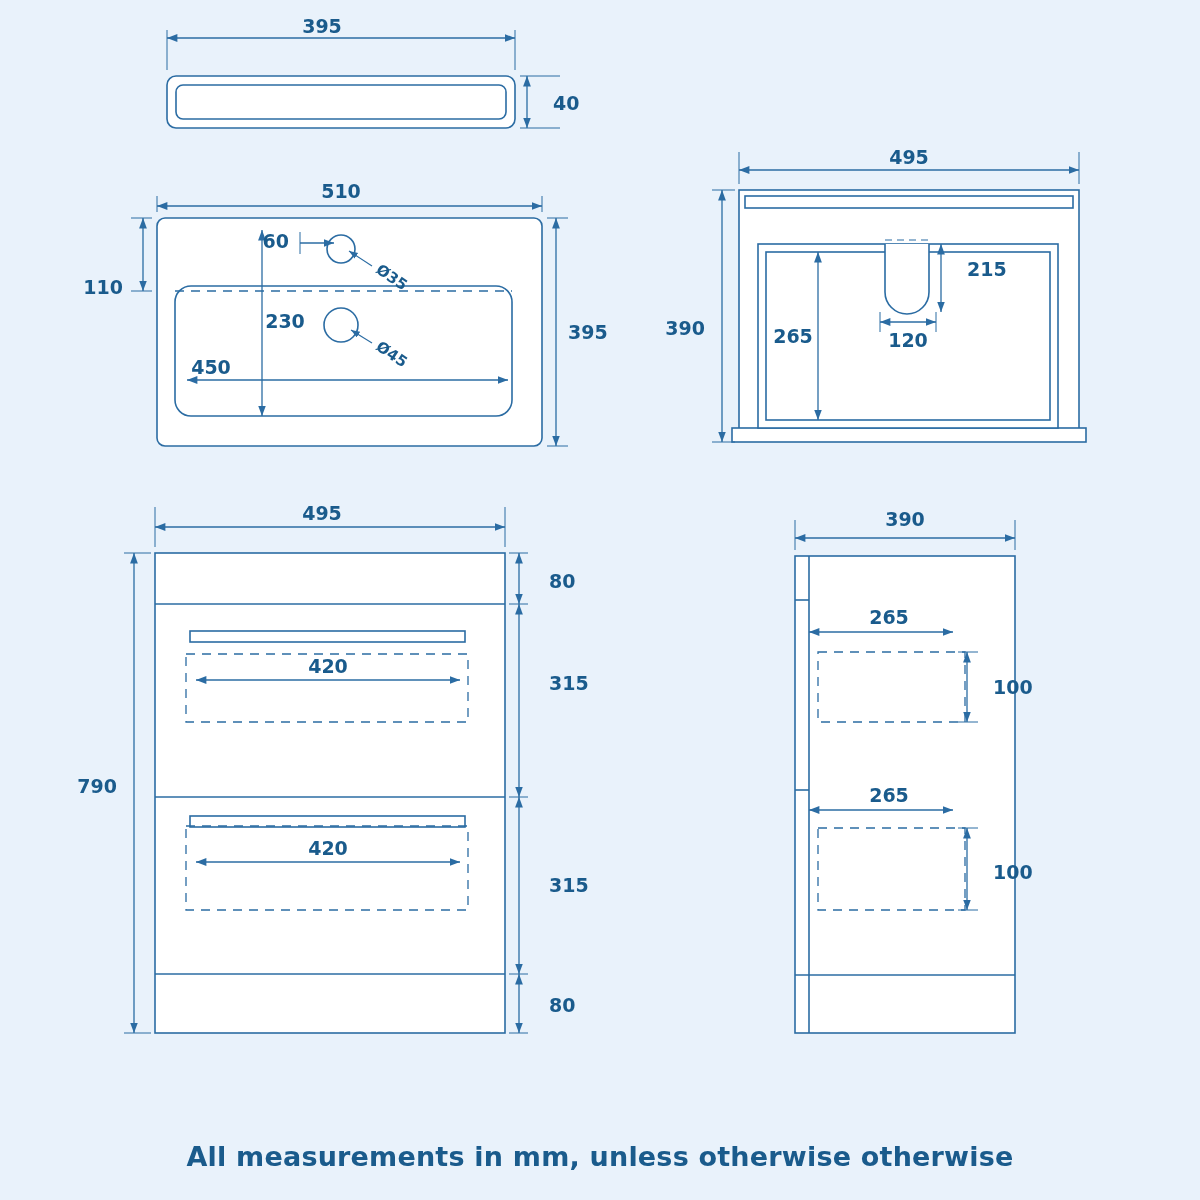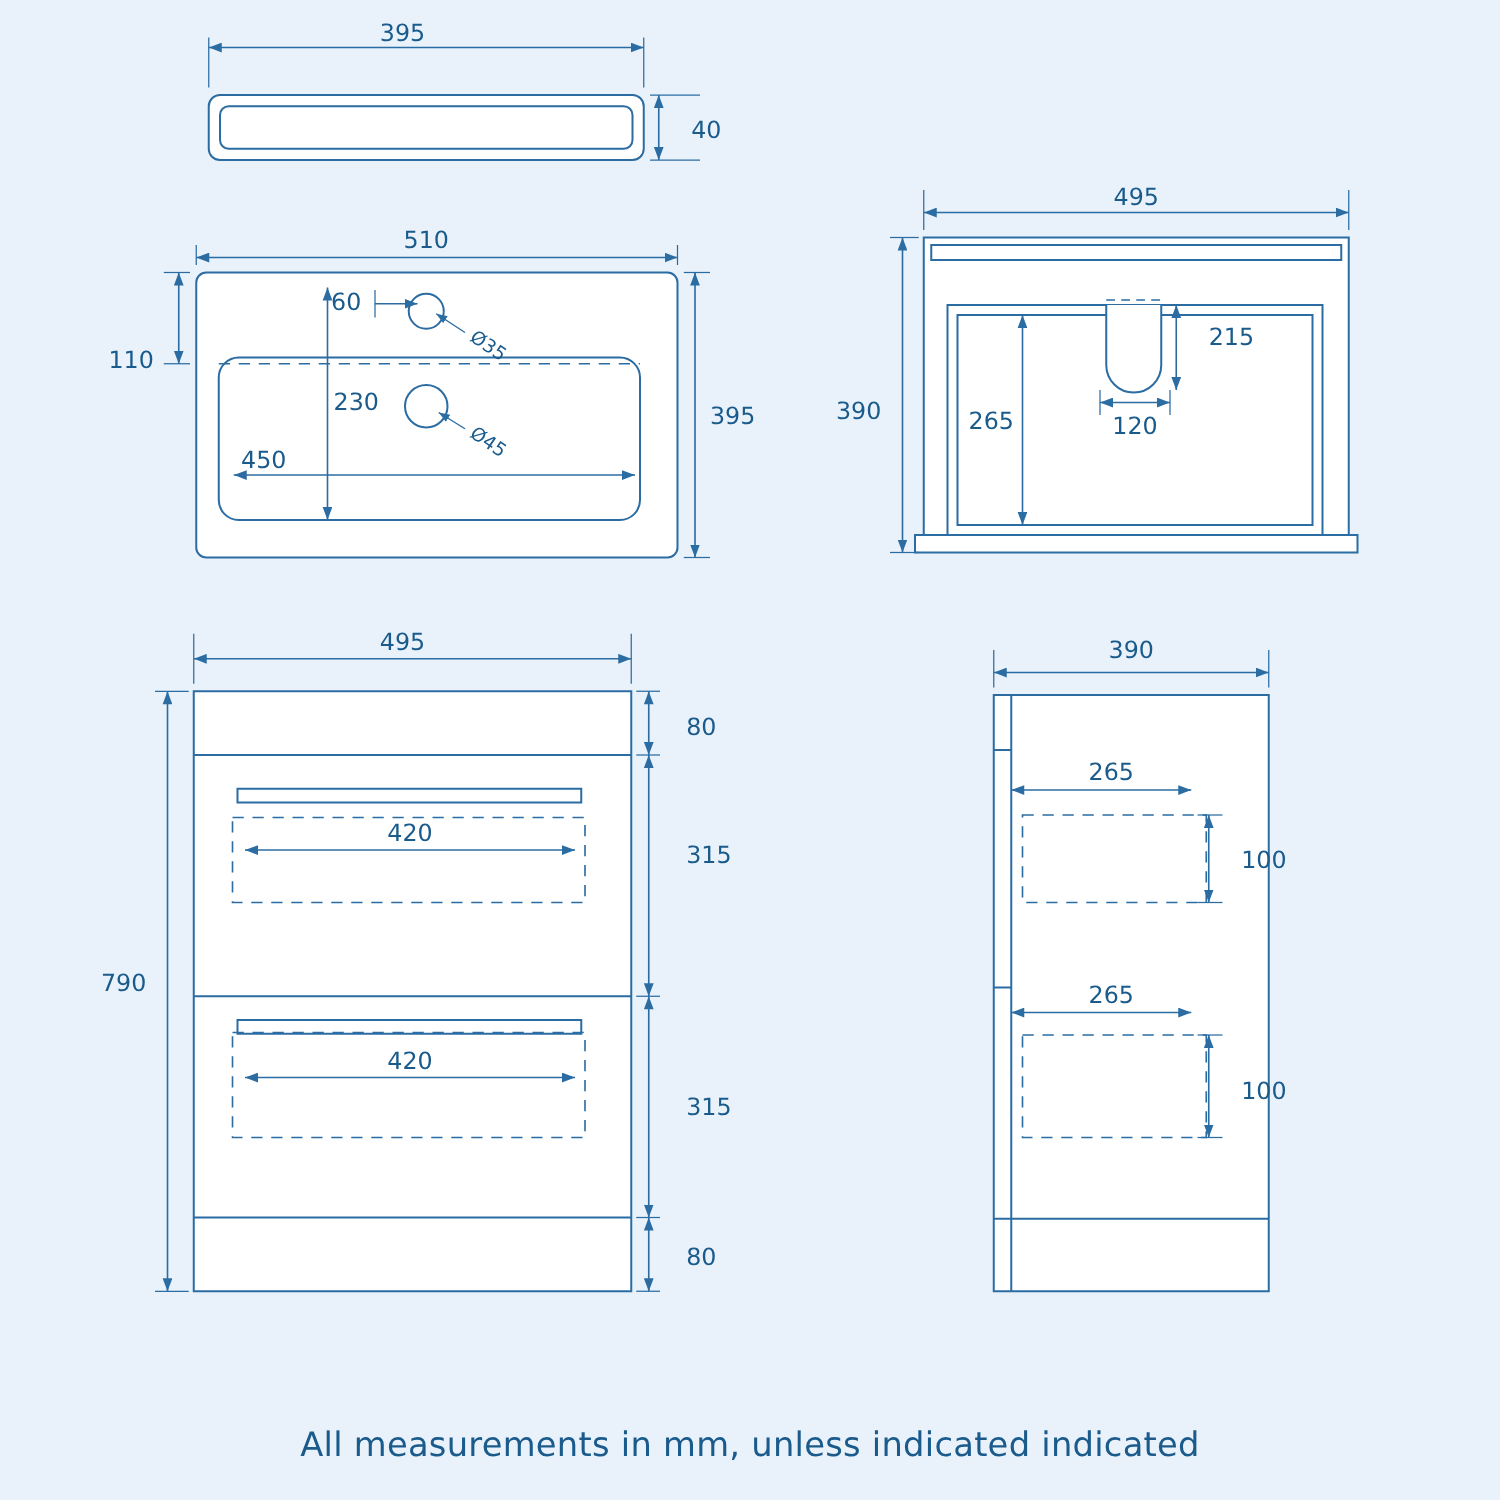--- a/index.html
+++ b/index.html
@@ -3,21 +3,21 @@
 <meta charset="utf-8">
 <style>
   html,body{margin:0;padding:0;}
   body{
     width:1200px;height:1200px;
     background:#e9f2fb;
     font-family:"DejaVu Sans", sans-serif;
     color:#1a4f7a;
     overflow:hidden;
   }
-  #stage{position:relative;width:1166px;height:1200px;}
+  #stage{position:relative;width:1166px;height:1200px;font-weight:bold;}
   svg#drawing{position:absolute;left:0;top:0;width:1200px;height:1200px;}
   .footer{
     position:absolute;left:0;bottom:28px;width:1200px;
     text-align:center;
     font-size:27px;
     color:#1a5b8c;
     letter-spacing:0.2px;
   }
 </style>
 </head>
@@ -197,15 +197,15 @@
     <text x="328" y="855" text-anchor="middle">420</text>
 
     <text x="905" y="526">390</text>
     <text x="889" y="624" text-anchor="middle">265</text>
     <text x="993" y="694" text-anchor="start">100</text>
     <text x="889" y="802" text-anchor="middle">265</text>
     <text x="993" y="879" text-anchor="start">100</text>
   </g>
 </svg>
 
-<div class="footer">All measurements in mm, unless indicated indicated</div>
+<div class="footer">All measurements in mm, unless otherwise otherwise</div>
 
 </div>
 
 </body></html>

